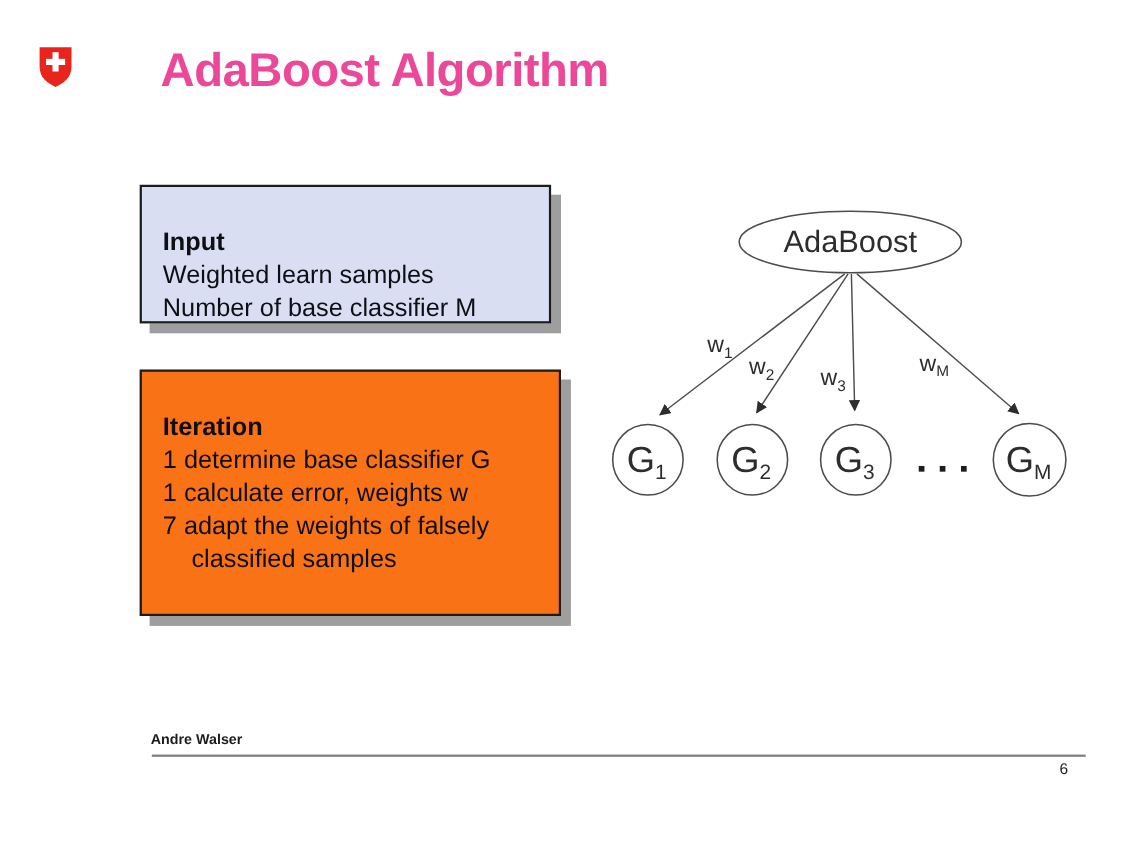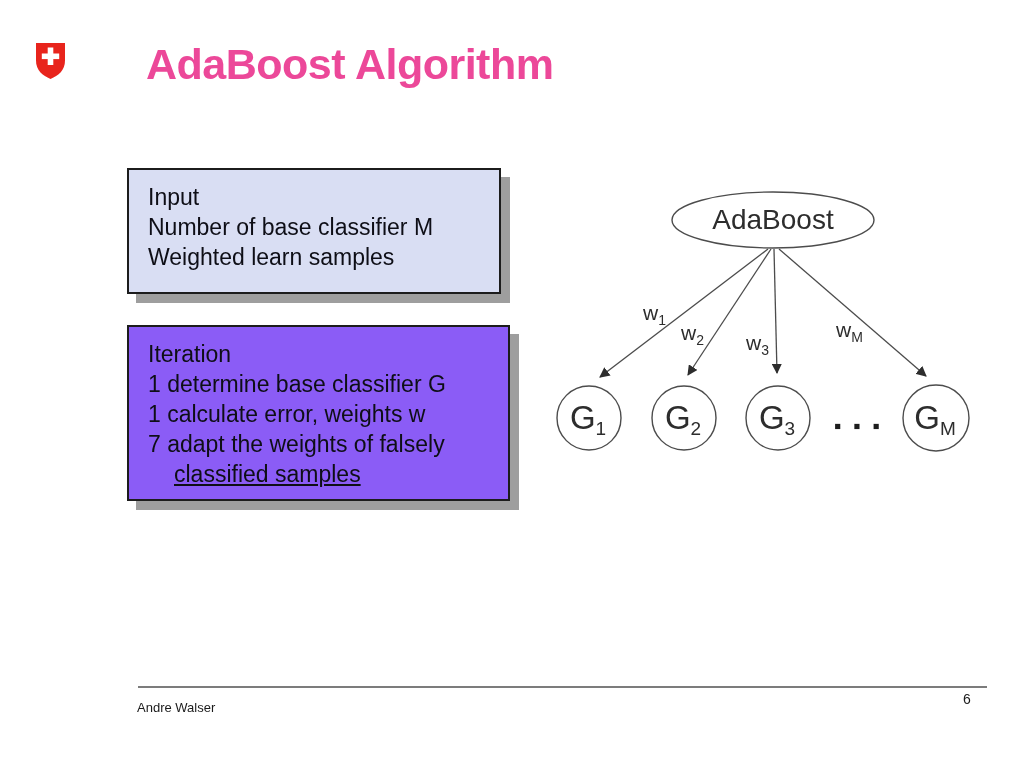--- a/index.html
+++ b/index.html
@@ -25,57 +25,57 @@
   
   .callout {
     position: absolute;
     box-sizing: border-box;
     border: 2px solid #1c1c1c;
     box-shadow: 9px 9px 0 #9e9e9e;
     font-size: 23px; line-height: 30px;
     color: #0e0e16;
     padding: 12px 14px 0 19px;
   }
-  .callout .heading { font-weight: normal; }
+  .callout .heading { font-weight: bold; margin-top: 22px; }
   .input-box { left: 127px; top: 168px; width: 374px; height: 126px; background: #d9def3; }
-  .iteration-box { left: 127px; top: 325px; width: 383px; height: 176px; background: #8b5cf6; }
-  .line-indent { padding-left: 26px; text-decoration: underline; }
+  .iteration-box { left: 127px; top: 336px; width: 383px; height: 224px; background: #f97316; }
+  .line-indent { padding-left: 26px; }
 
   
   .diagram { position: absolute; left: 540px; top: 170px; }
   .diag-shape { fill: #ffffff; stroke: #4c4c4c; stroke-width: 1.4px; }
   .diag-line { stroke: #4c4c4c; stroke-width: 1.3px; }
   .diag-text { fill: #2d2d2d; }
   .root-label { font-size: 28px; text-anchor: middle; }
   .node-label { font-size: 33px; text-anchor: middle; }
   .node-sub { font-size: 19px; }
   .edge-label { font-size: 21px; }
   .edge-sub { font-size: 14px; }
   .ellipsis { font-size: 21px; letter-spacing: 3px; fill: #1d1d1d; }
 
   
   .footer-line { position: absolute; left: 138px; top: 686px; width: 849px; height: 2px; background: #7c7c7c; }
-  .footer-author { position: absolute; left: 137px; top: 700px; font-size: 13px; color: #1b1b1b; }
+  .footer-author { position: absolute; left: 137px; top: 664px; font-size: 13px; color: #1b1b1b; font-weight: bold; }
   .footer-page { position: absolute; left: 953px; top: 691px; width: 28px; text-align: center; font-size: 14px; color: #1b1b1b; }
 </style>
 </head>
 <body>
 
 <svg class="logo" viewBox="0 0 31 38">
   <path d="M1,1 H30 V18.5 C30,28.5 23.5,33.5 15.5,37 C7.5,33.5 1,28.5 1,18.5 Z" fill="#e8241c"></path>
   <rect x="12.7" y="5.5" width="5.6" height="17.5" fill="#ffffff"></rect>
   <rect x="6.8" y="11.5" width="17.4" height="5.6" fill="#ffffff"></rect>
 </svg>
 
 <h1 class="title">AdaBoost Algorithm</h1>
 
 <div class="callout input-box">
   <div class="heading">Input</div>
+  <div>Weighted learn samples</div>
   <div>Number of base classifier M</div>
-  <div>Weighted learn samples</div>
 </div>
 
 <div class="callout iteration-box">
   <div class="heading">Iteration</div>
   <div>1 determine base classifier G</div>
   <div>1 calculate error, weights w</div>
   <div>7 adapt the weights of falsely</div>
   <div class="line-indent">classified samples</div>
 </div>
 

